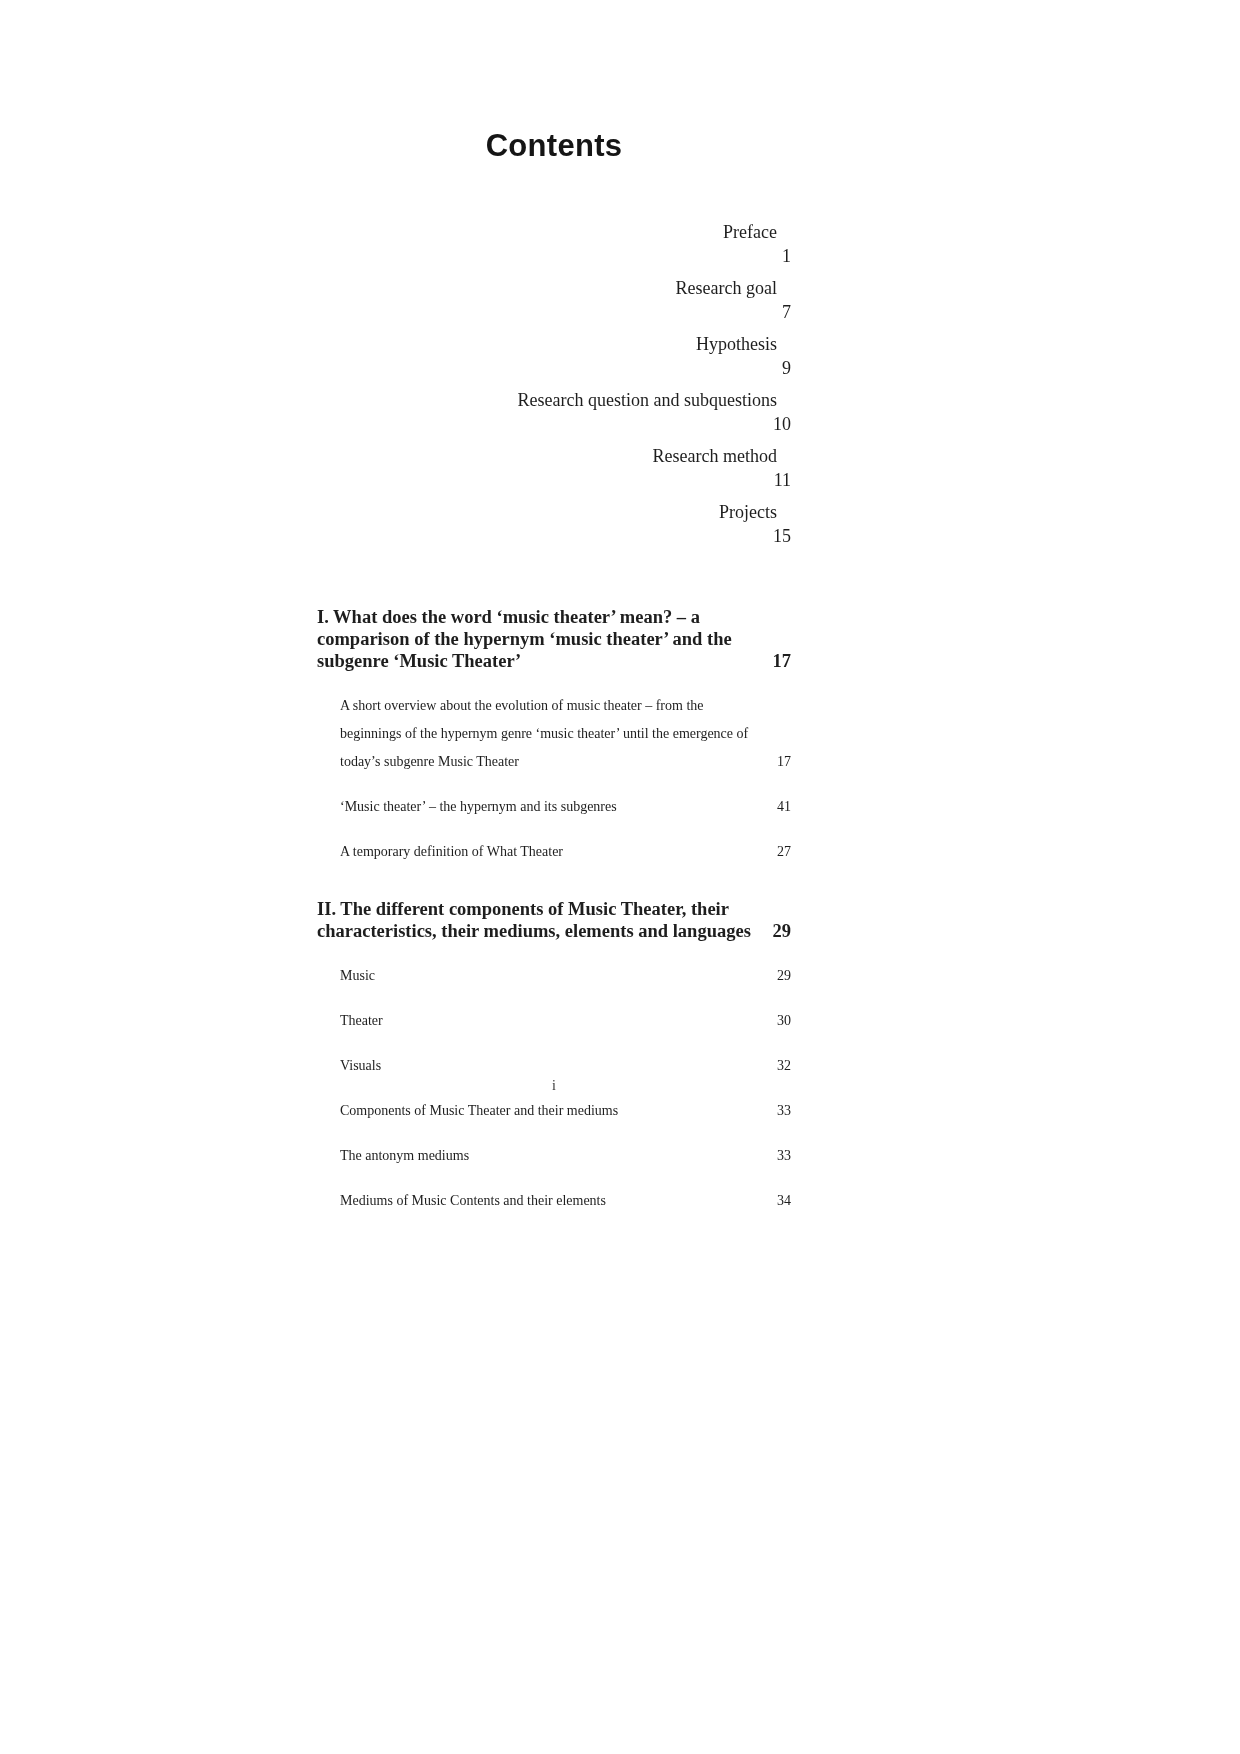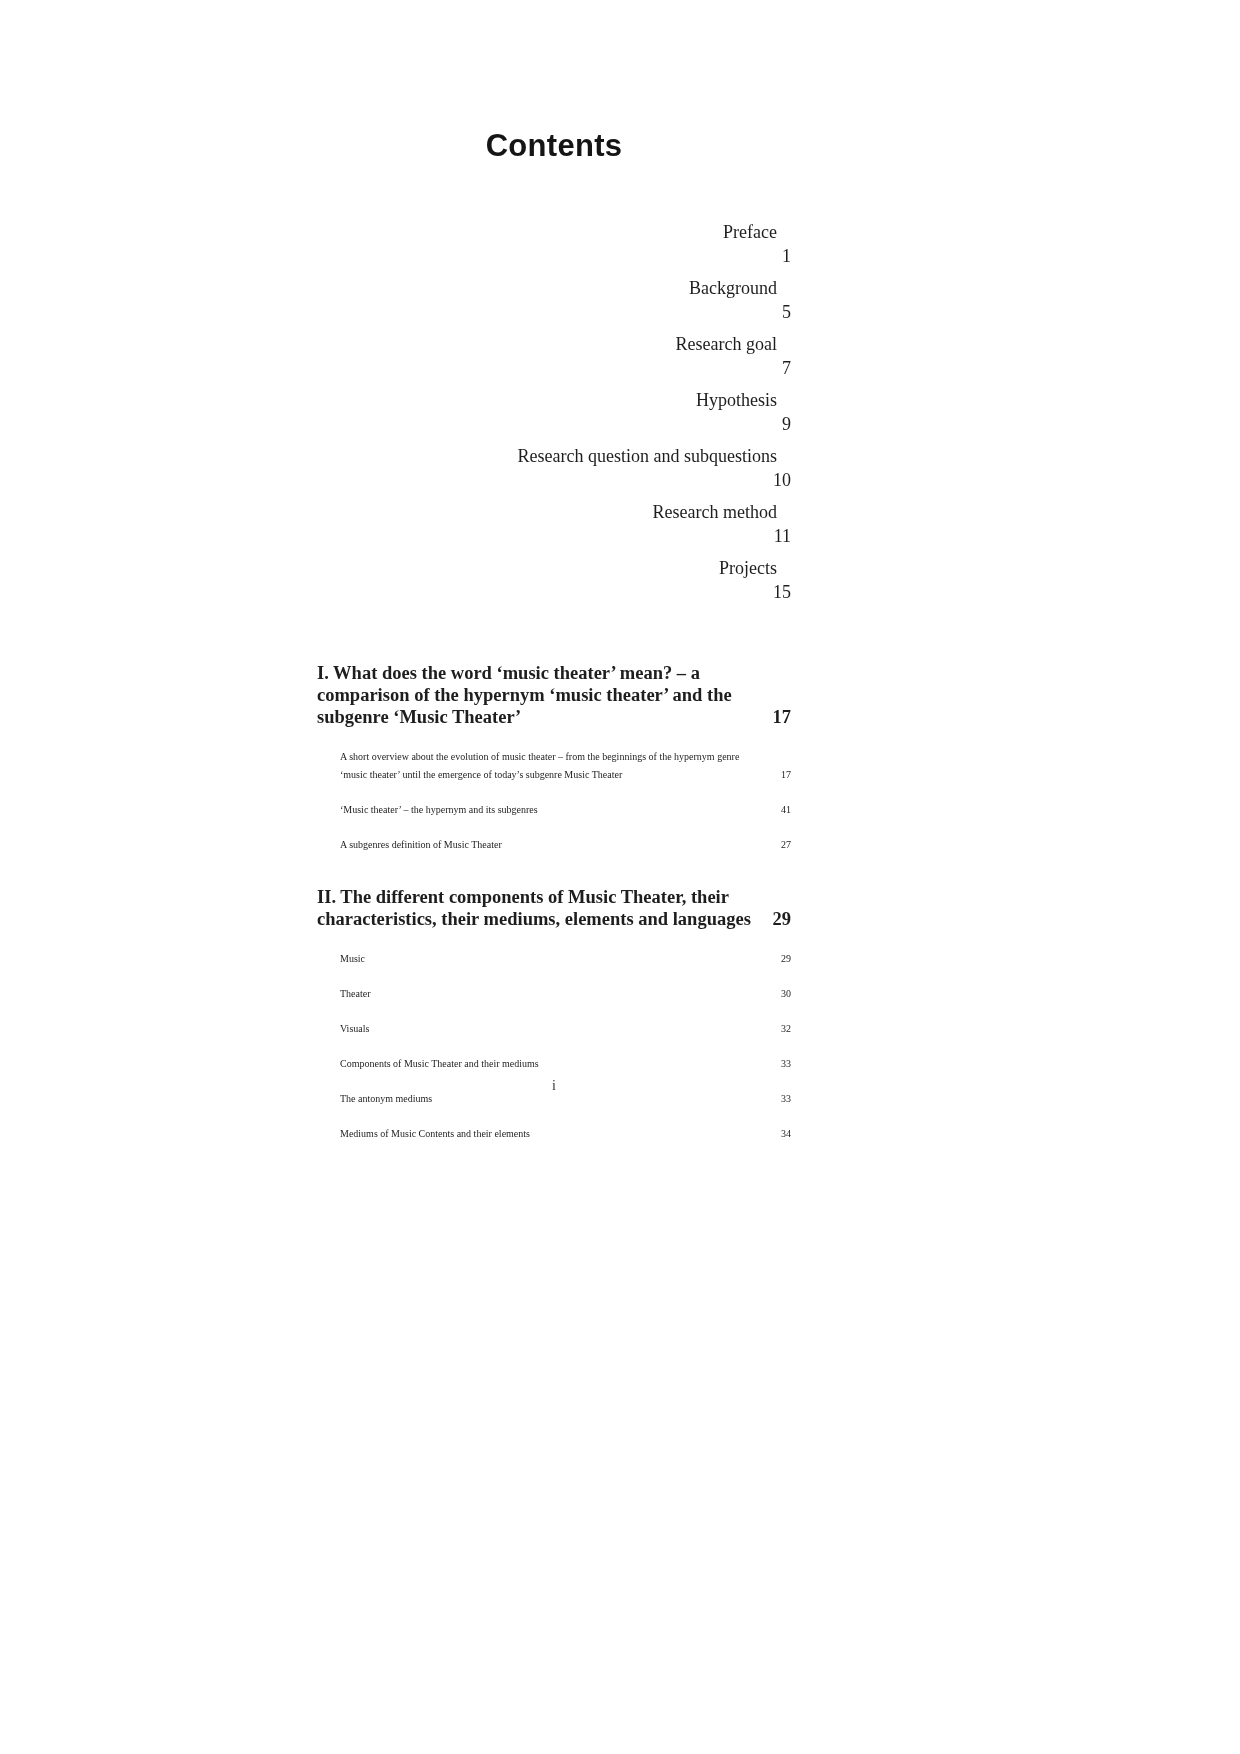--- a/index.html
+++ b/index.html
@@ -63,22 +63,22 @@
     margin-top: 32px;
   }
   .section-heading .pagenum {
     font-weight: bold;
   }
   .subsections {
     margin-top: 20px;
     padding-left: 23px;
   }
   .subsections .toc-row {
-    font-size: 10px;
-    line-height: 18px;
+    font-size: 14px;
+    line-height: 28px;
     margin-bottom: 17px;
   }
   .footer-pagenum {
     position: absolute;
     left: 317px;
     width: 474px;
     top: 1078px;
     text-align: center;
     font-size: 14px;
     color: #333333;
@@ -89,24 +89,20 @@
 
 <div class="page">
   <div class="content">
 
     <h1 class="doc-title">Contents</h1>
 
     <div class="front-matter">
       <div class="toc-row">
         <span class="label">Preface</span>
         <span class="pagenum">1</span>
-      </div>
-      <div class="toc-row">
-        <span class="label">Background</span>
-        <span class="pagenum">5</span>
       </div>
       <div class="toc-row">
         <span class="label">Research goal</span>
         <span class="pagenum">7</span>
       </div>
       <div class="toc-row">
         <span class="label">Hypothesis</span>
         <span class="pagenum">9</span>
       </div>
       <div class="toc-row">
@@ -131,21 +127,21 @@
       <div class="subsections">
         <div class="toc-row">
           <span class="label">A short overview about the evolution of music theater – from the beginnings of the hypernym genre ‘music theater’ until the emergence of today’s subgenre Music Theater</span>
           <span class="pagenum">17</span>
         </div>
         <div class="toc-row">
           <span class="label">‘Music theater’ – the hypernym and its subgenres</span>
           <span class="pagenum">41</span>
         </div>
         <div class="toc-row">
-          <span class="label">A subgenres definition of Music Theater</span>
+          <span class="label">A temporary definition of What Theater</span>
           <span class="pagenum">27</span>
         </div>
       </div>
     </div>
 
     <div class="section">
       <div class="toc-row section-heading">
         <span class="label">II. The different components of Music Theater, their characteristics, their mediums, elements and languages</span>
         <span class="pagenum">29</span>
       </div>

